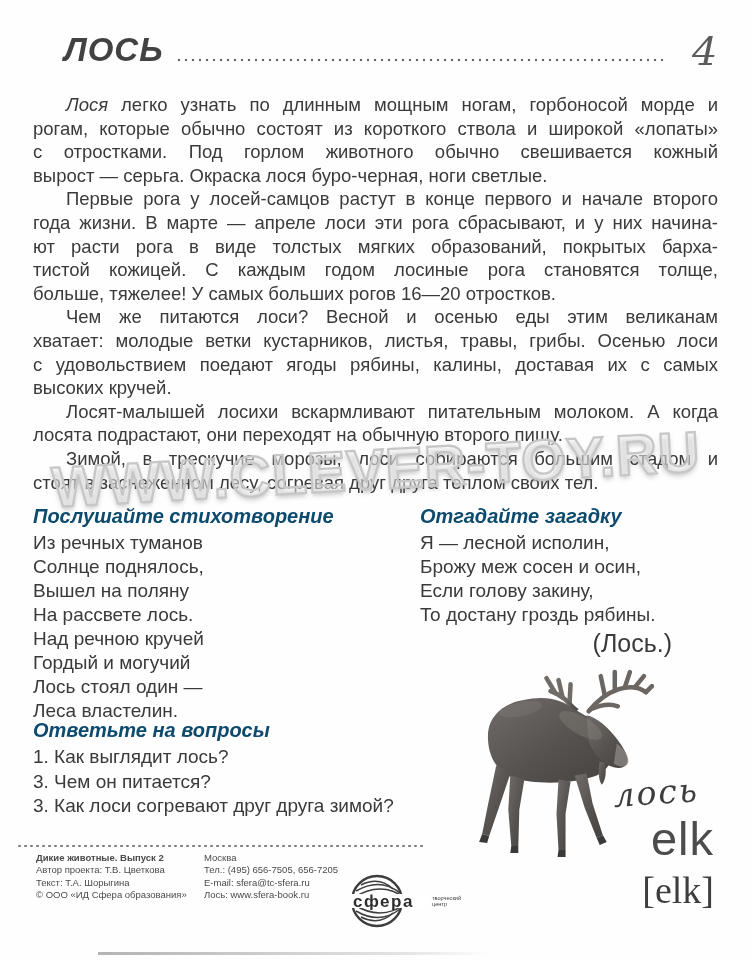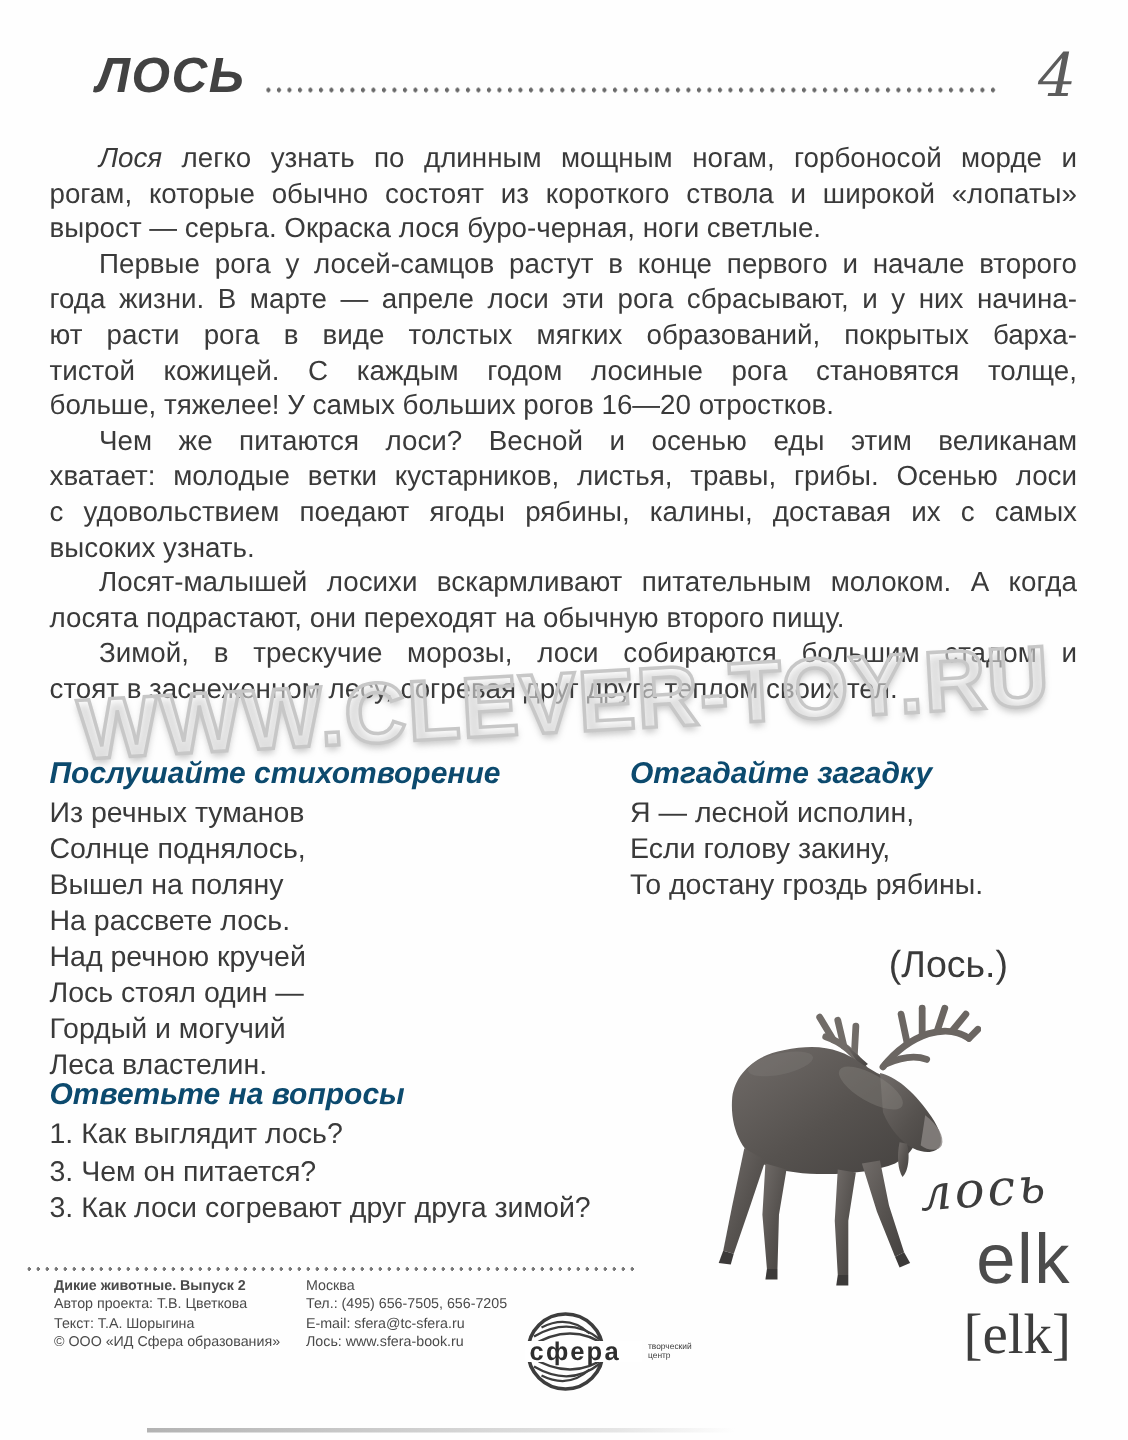--- a/index.html
+++ b/index.html
@@ -72,53 +72,55 @@
 
 <div class="page">
 
   <div class="hdr-title">ЛОСЬ</div>
   <div class="hdr-dots"></div>
   <div class="hdr-num">4</div>
 
   <div class="article">
       <div class="tline first"><span class="ital">Лося</span> легко узнать по длинным мощным ногам, горбоносой морде и</div>
       <div class="tline">рогам, которые обычно состоят из короткого ствола и широкой «лопаты»</div>
+      <div class="tline">с отростками. Под горлом животного обычно свешивается кожный</div>
       <div class="tline last">вырост — серьга. Окраска лося буро-черная, ноги светлые.</div>
       <div class="tline first">Первые рога у лосей-самцов растут в конце первого и начале второго</div>
       <div class="tline">года жизни. В марте — апреле лоси эти рога сбрасывают, и у них начина-</div>
       <div class="tline">ют расти рога в виде толстых мягких образований, покрытых барха-</div>
       <div class="tline">тистой кожицей. С каждым годом лосиные рога становятся толще,</div>
       <div class="tline last">больше, тяжелее! У самых больших рогов 16—20 отростков.</div>
       <div class="tline first">Чем же питаются лоси? Весной и осенью еды этим великанам</div>
       <div class="tline">хватает: молодые ветки кустарников, листья, травы, грибы. Осенью лоси</div>
       <div class="tline">с удовольствием поедают ягоды рябины, калины, доставая их с самых</div>
-      <div class="tline last">высоких узнать.</div>
+      <div class="tline last">высоких кручей.</div>
       <div class="tline first">Лосят-малышей лосихи вскармливают питательным молоком. А когда</div>
       <div class="tline last">лосята подрастают, они переходят на обычную второго пищу.</div>
       <div class="tline first">Зимой, в трескучие морозы, лоси собираются большим стадом и</div>
       <div class="tline last">стоят в заснеженном лесу, согревая друг друга теплом своих тел.</div>
     </div>
 
   <div class="watermark">WWW.CLEVER-TOY.RU</div>
 
   <div class="sec-head poem-head">Послушайте стихотворение</div>
   <div class="poem-lines">
       <div>Из речных туманов</div>
       <div>Солнце поднялось,</div>
       <div>Вышел на поляну</div>
       <div>На рассвете лось.</div>
       <div>Над речною кручей</div>
+      <div>Гордый и могучий</div>
       <div>Лось стоял один —</div>
-      <div>Гордый и могучий</div>
       <div>Леса властелин.</div>
     </div>
 
   <div class="sec-head riddle-head">Отгадайте загадку</div>
   <div class="riddle-lines">
       <div>Я — лесной исполин,</div>
+      <div>Брожу меж сосен и осин,</div>
       <div>Если голову закину,</div>
       <div>То достану гроздь рябины.</div>
     </div>
   <div class="riddle-answer">(Лось.)</div>
 
   <div class="sec-head quest-head">Ответьте на вопросы</div>
   <div class="quest-lines">
       <div>1. Как выглядит лось?</div>
       <div>3. Чем он питается?</div>
       <div>3. Как лоси согревают друг друга зимой?</div>

